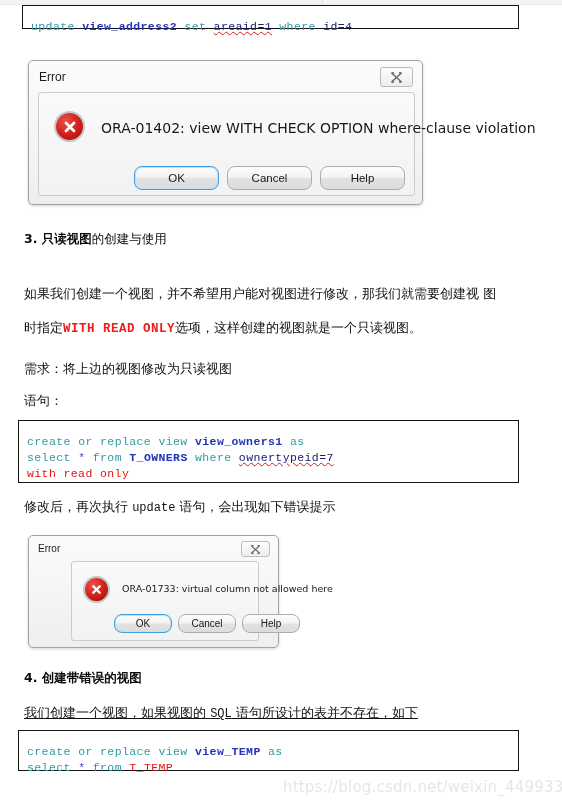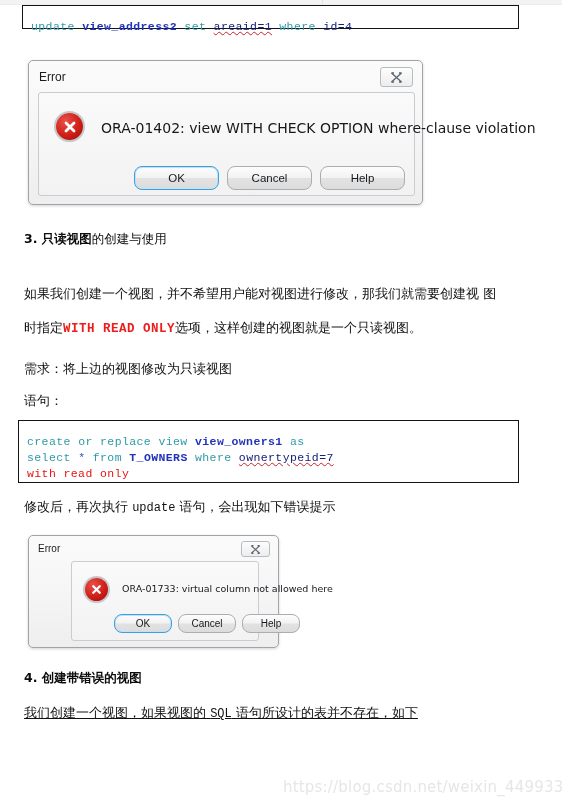--- a/index.html
+++ b/index.html
@@ -235,16 +235,18 @@
       <div class="btn focused" style="left:42px; top:52px; width:58px; height:19px; font-size:10px;">OK</div>
       <div class="btn" style="left:106px; top:52px; width:58px; height:19px; font-size:10px;">Cancel</div>
       <div class="btn" style="left:170px; top:52px; width:58px; height:19px; font-size:10px;">Help</div>
     </div>
   </div>
 
   <div class="heading" style="left:24px; top:670px;"><span>4.</span> <span>创建带错误的视图</span></div>
 
   <div class="para" style="left:24px; top:704px;text-decoration:underline;"><span>我们创建一个视图，如果视图的 </span><span class="mono-inline">SQL</span><span> 语句所设计的表并不存在，如下</span></div>
 
+  <div class="codeblock" style="left:18px; top:730px; width:501px; height:41px; line-height:16px;"><span class="kw">create</span> <span class="kw">or</span> <span class="kw">replace</span> <span class="kw">view</span> <span class="ident">view_TEMP</span> <span class="kw">as</span>
+<span class="kw">select</span> <span class="star">*</span> <span class="kw">from</span> <span class="red">T_TEMP</span></div>
 
   <div class="watermark" style="left:283px; top:778px;">https://blog.csdn.net/weixin_44993313</div>
 
 </div>
 
 </body></html>

